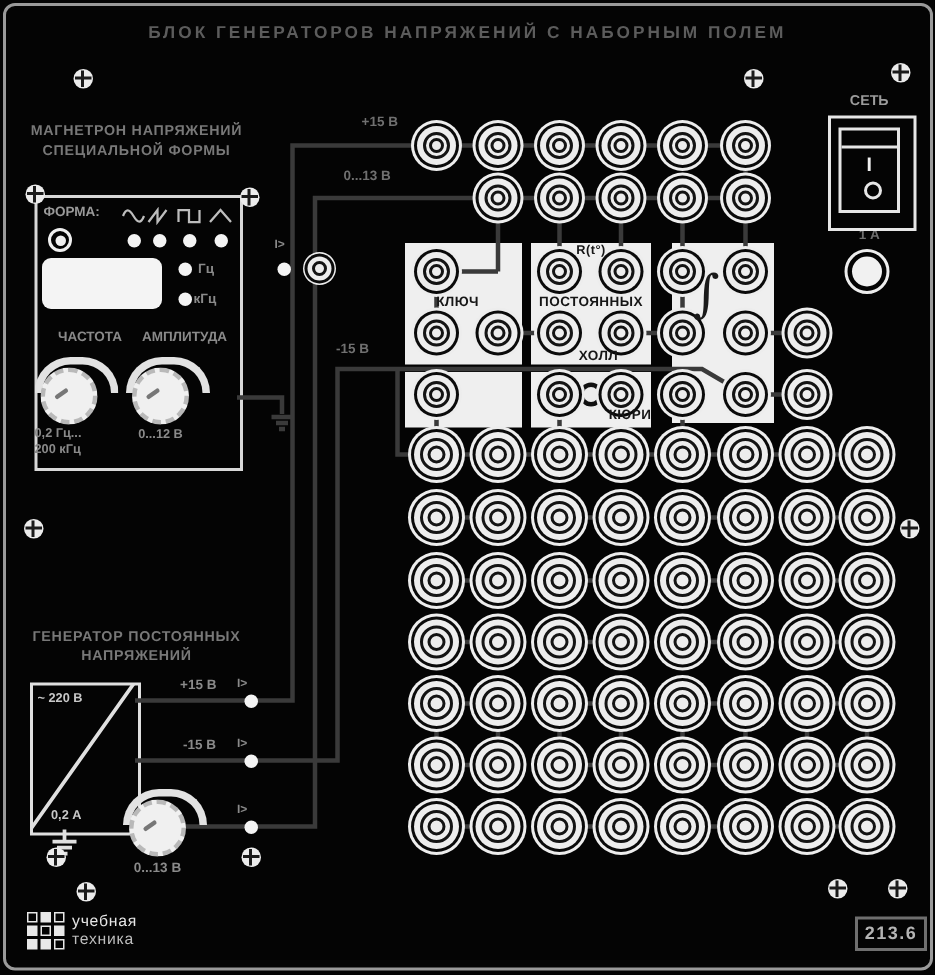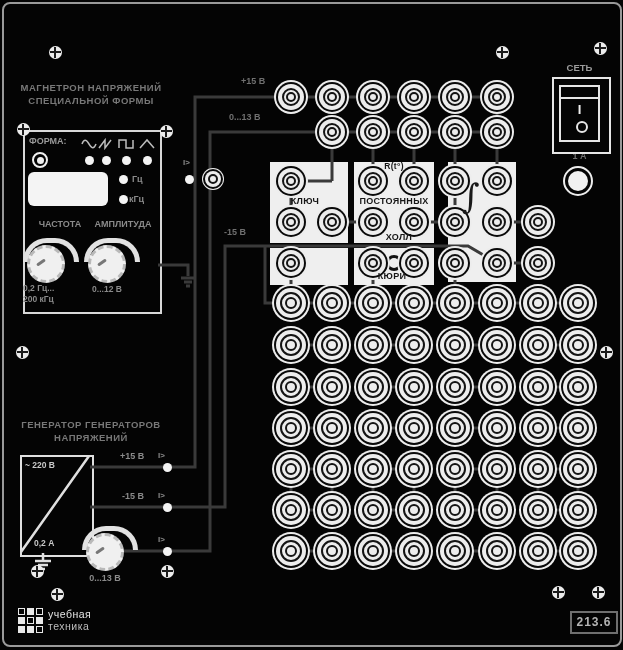--- a/index.html
+++ b/index.html
@@ -66,20 +66,21 @@
   #logo-icon i{background:#e8e8e8;display:block;}
   #logo-icon i.o{background:transparent;border:1.5px solid #e8e8e8;}
   .brand{position:absolute;left:48px;color:#e6e6e6;font-weight:normal;font-size:10.5px;letter-spacing:.5px;z-index:3;}
 </style>
 </head>
 <body>
 
 <div id="stage">
   <div id="frame"></div>
 
+  <div id="main-title" class="lbl">БЛОК ГЕНЕРАТОРОВ НАПРЯЖЕНИЙ С НАБОРНЫМ ПОЛЕМ</div>
 
   <div class="blk" style="left:270px;top:162px;width:78px;height:81px"></div>
   <div class="blk" style="left:354px;top:162px;width:80px;height:81px"></div>
   <div class="blk" style="left:448px;top:162px;width:68px;height:120px"></div>
   <div class="blk" style="left:270px;top:248px;width:78px;height:37px"></div>
   <div class="blk" style="left:354px;top:248px;width:80px;height:37px"></div>
 
   <svg class="layer" width="623" height="650">
     <path id="wires-static" fill="none" stroke="#3a3a3a" stroke-width="3" d="
       M90,467H195V97H497
@@ -135,21 +136,21 @@
   <div class="knob" style="left:46px;top:264px"></div>
   <div class="knob" style="left:107px;top:264px"></div>
   <div class="lbl" style="left:23px;top:283px;font-size:8.5px">0,2 Гц...</div>
   <div class="lbl" style="left:23px;top:294px;font-size:8.5px">200 кГц</div>
   <div class="lbl ctr" style="left:84px;top:284px;width:46px;font-size:8.5px">0...12 В</div>
 
   <div class="lbl" style="left:183px;top:158px;font-size:8px">I&gt;</div>
   <div class="led" style="left:189px;top:179px"></div>
   <div class="sock sm" style="left:213px;top:179px"></div>
 
-  <div class="lbl sec-title ctr" style="left:20px;top:419px;width:142px">ГЕНЕРАТОР ГЕНЕРАТОРОВ</div>
+  <div class="lbl sec-title ctr" style="left:20px;top:419px;width:142px">ГЕНЕРАТОР ПОСТОЯННЫХ</div>
   <div class="lbl sec-title ctr" style="left:20px;top:432px;width:142px">НАПРЯЖЕНИЙ</div>
   <div class="wbox" style="left:20px;top:455px;width:70px;height:98px;border-color:#e0e0e0"></div>
   <div class="lbl" style="left:25px;top:460px;font-size:8.5px;color:#c8c8c8">~ 220 В</div>
   <div class="lbl" style="left:34px;top:538px;font-size:8.5px;color:#c8c8c8">0,2 А</div>
 
   <div class="lbl" style="left:120px;top:451px;font-size:9px">+15 В</div>
   <div class="lbl" style="left:158px;top:451px;font-size:8px">I&gt;</div>
   <div class="led" style="left:167px;top:467px"></div>
 
   <div class="lbl" style="left:122px;top:491px;font-size:9px">-15 В</div>
@@ -163,21 +164,21 @@
   <div class="lbl ctr" style="left:78px;top:573px;width:54px;font-size:9px">0...13 В</div>
 
   <div class="lbl" style="left:241px;top:76px;font-size:9px;color:#707070">+15 В</div>
   <div class="lbl" style="left:229px;top:112px;font-size:9px;color:#707070">0...13 В</div>
   <div class="lbl" style="left:224px;top:227px;font-size:9px;color:#707070">-15 В</div>
 
   <div class="blk-lbl" style="left:270px;top:196px;width:70px">КЛЮЧ</div>
   <div class="blk-lbl" style="left:354px;top:161px;width:80px;font-size:8.5px">R(t°)</div>
   <div class="blk-lbl" style="left:354px;top:196px;width:80px">ПОСТОЯННЫХ</div>
   <div class="blk-lbl" style="left:359px;top:232px;width:80px">ХОЛЛ</div>
-  <div class="blk-lbl" style="left:344px;top:271px;width:96px">КЮРИ</div>
+  <div class="blk-lbl" style="left:372px;top:271px;width:96px">КЮРИ</div>
   <div id="int-glyph">∫</div>
   <div class="sock tiny" style="left:394px;top:263px"></div>
 
   <div class="lbl ctr" style="left:552px;top:62px;width:55px;font-size:9.5px;color:#9c9c9c">СЕТЬ</div>
   <div id="sw-outer">
     <div id="sw-inner">
       <div id="sw-div"></div>
       <div id="sw-on">I</div>
       <div id="sw-off"></div>
     </div>

